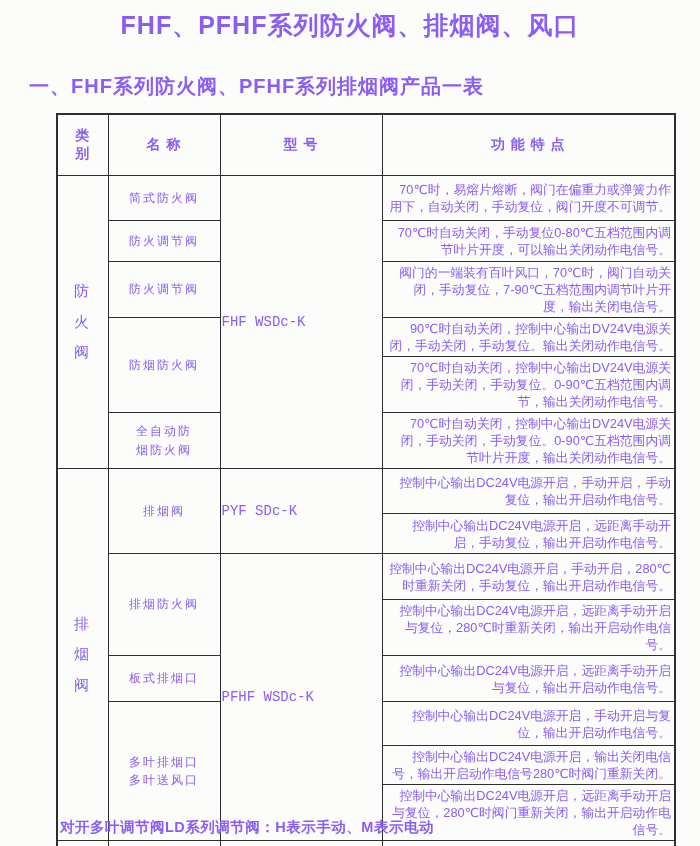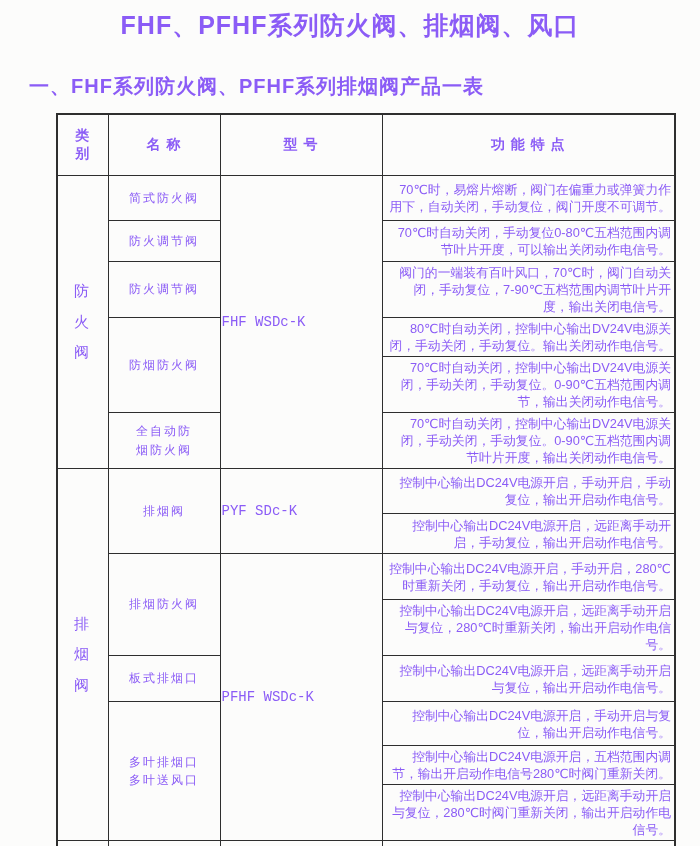--- a/index.html
+++ b/index.html
@@ -130,21 +130,21 @@
       <tr>
         <td class="name">防火调节阀</td>
         <td class="feat">70℃时自动关闭，手动复位0-80℃五档范围内调节叶片开度，可以输出关闭动作电信号。</td>
       </tr>
       <tr>
         <td class="name">防火调节阀</td>
         <td class="feat">阀门的一端装有百叶风口，70℃时，阀门自动关闭，手动复位，7-90℃五档范围内调节叶片开度，输出关闭电信号。</td>
       </tr>
       <tr>
         <td class="name" rowspan="2">防烟防火阀</td>
-        <td class="feat">80℃时自动关闭，控制中心输出DV24V电源关闭，手动关闭，手动复位。输出关闭动作电信号。</td>
+        <td class="feat">90℃时自动关闭，控制中心输出DV24V电源关闭，手动关闭，手动复位。输出关闭动作电信号。</td>
       </tr>
       <tr>
         <td class="feat">70℃时自动关闭，控制中心输出DV24V电源关闭，手动关闭，手动复位。0-90℃五档范围内调节，输出关闭动作电信号。</td>
       </tr>
       <tr>
         <td class="name">全自动防
 烟防火阀</td>
         <td class="feat">70℃时自动关闭，控制中心输出DV24V电源关闭，手动关闭，手动复位。0-90℃五档范围内调节叶片开度，输出关闭动作电信号。</td>
       </tr>
       <tr>
@@ -167,29 +167,30 @@
       <tr>
         <td class="name">板式排烟口</td>
         <td class="feat">控制中心输出DC24V电源开启，远距离手动开启与复位，输出开启动作电信号。</td>
       </tr>
       <tr>
         <td class="name" rowspan="3">多叶排烟口
 多叶送风口</td>
         <td class="feat">控制中心输出DC24V电源开启，手动开启与复位，输出开启动作电信号。</td>
       </tr>
       <tr>
-        <td class="feat">控制中心输出DC24V电源开启，五档范围内调节，输出开启动作电信号280℃时阀门重新关闭。</td>
+        <td class="feat">控制中心输出DC24V电源开启，输出关闭电信号，输出开启动作电信号280℃时阀门重新关闭。</td>
       </tr>
       <tr>
         <td class="feat">控制中心输出DC24V电源开启，远距离手动开启与复位，280℃时阀门重新关闭，输出开启动作电信号。</td>
       </tr>
       <tr>
         <td class="cat">风阀类</td>
         <td class="name left">对开多叶调节阀电动(M)手动(H)风量调节阀、碟阀</td>
         <td class="model">LD(H)
 LD(M)</td>
         <td class="feat">电动对开多叶调节阀，控制电源有DC24V，AC220V及反馈信号。订货时注意说明。</td>
       </tr>
     </tbody>
   </table>
 
+  <p class="footnote">对开多叶调节阀LD系列调节阀：H表示手动、M表示电动</p>
 
 </div>
 
 </body></html>

